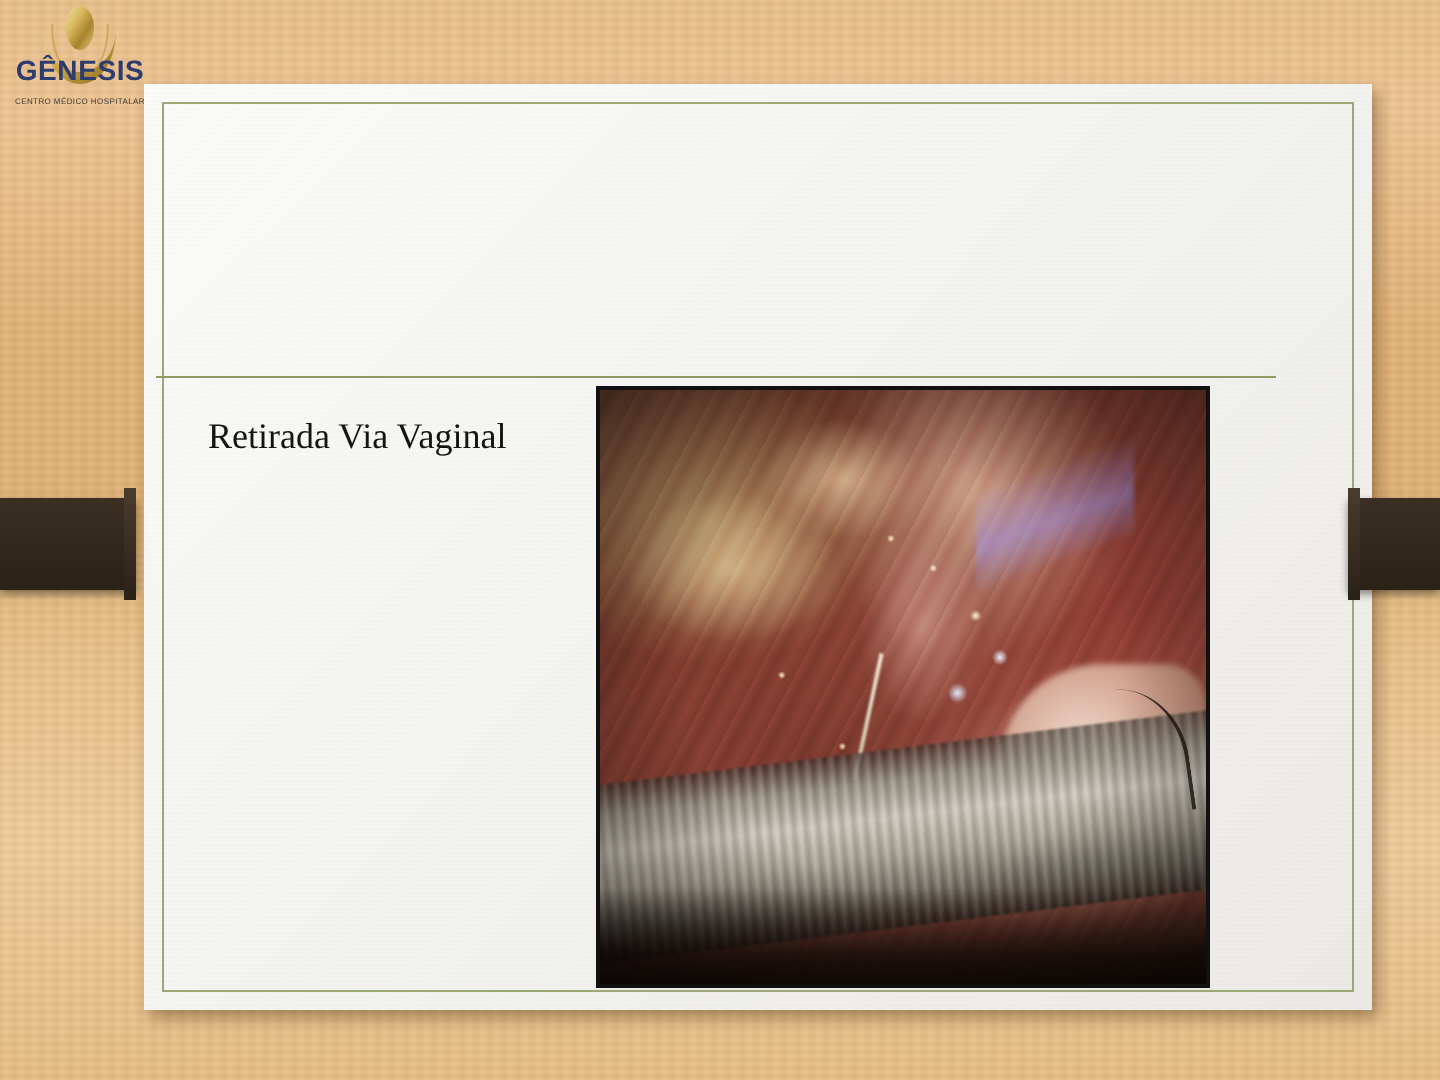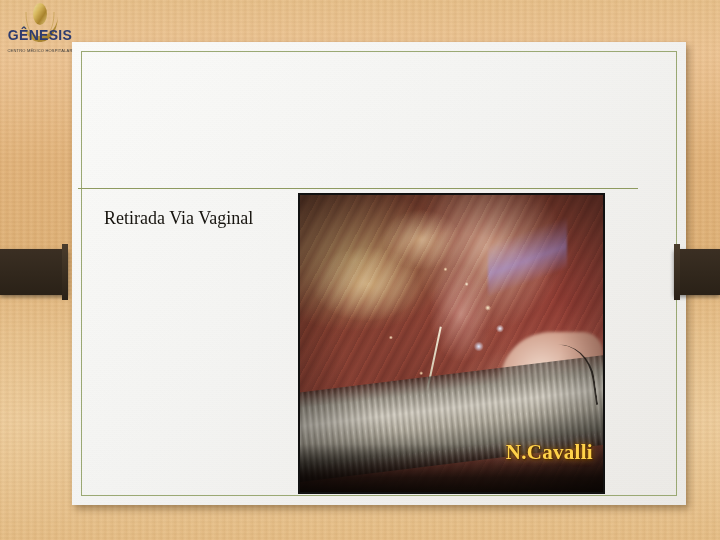--- a/index.html
+++ b/index.html
@@ -250,21 +250,20 @@
     <div class="ph-layer ph-fat"></div>
     <div class="ph-layer ph-streaks"></div>
     <div class="ph-blue"></div>
     <div class="ph-layer ph-speck"></div>
     <div class="ph-tissue-right"></div>
     <div class="ph-needle"></div>
     <div class="ph-shaft"></div>
     <div class="ph-wire"></div>
     <div class="ph-dark-bottom"></div>
     <div class="ph-layer ph-vig"></div>
-    <div id="photo-watermark">N.Cavalli</div>
   </div>
 
   <div class="side-tab left">
     <div class="tab-cap"></div>
   </div>
   <div class="side-tab right">
     <div class="tab-cap"></div>
   </div>
 
   <div id="genesis-logo">

